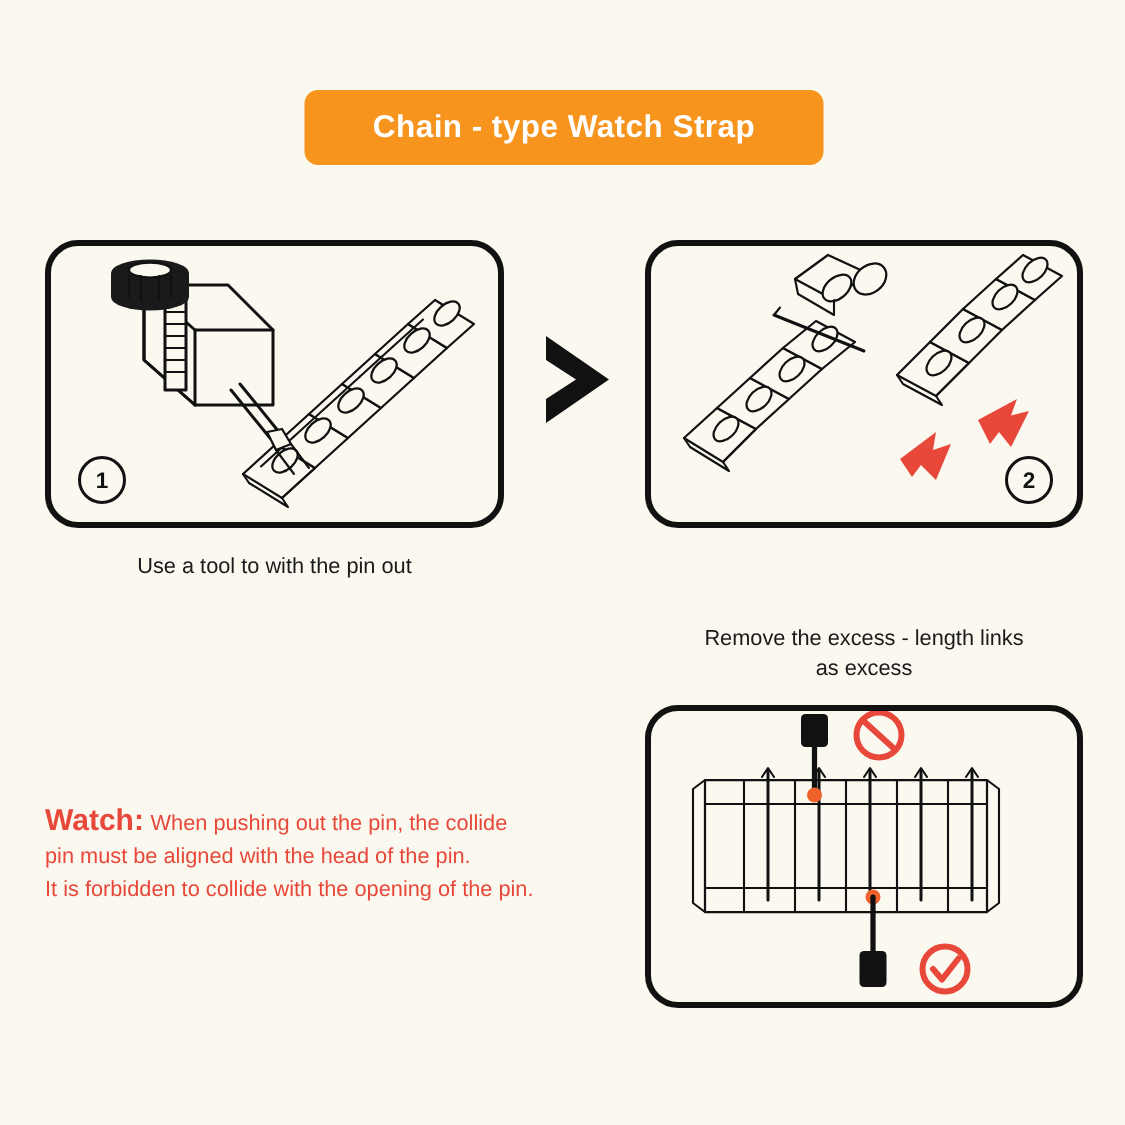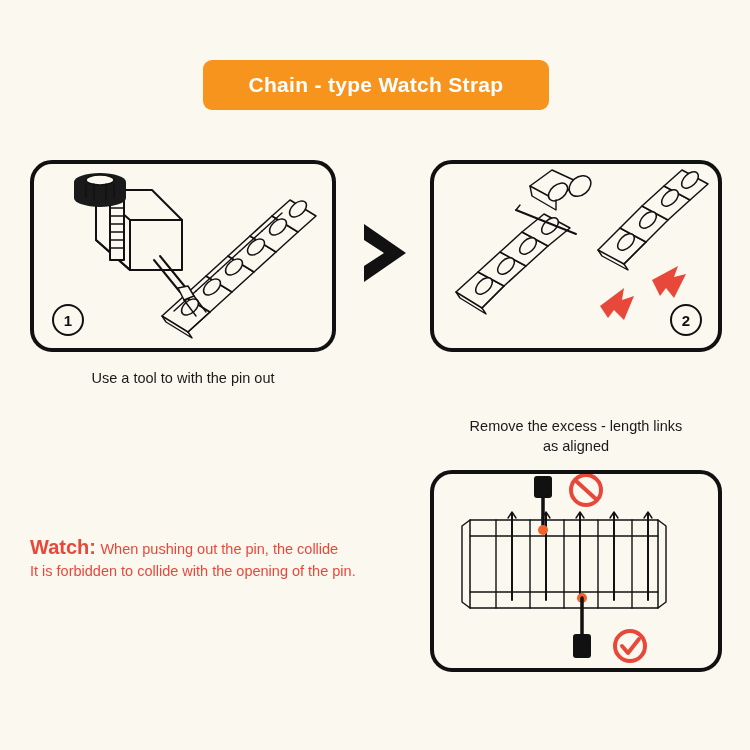--- a/index.html
+++ b/index.html
@@ -254,26 +254,27 @@
       <g fill="#e8483a">
         <path d="M218 116 L244 102 L240 113 L252 110 L240 134 L232 124 L226 132 Z"></path>
         <path d="M166 142 L190 124 L188 136 L200 132 L190 156 L180 146 L174 154 Z"></path>
       </g>
     </svg>
     <div class="step-badge" id="badge-2">2</div>
   </div>
 
   <div class="caption" id="caption-2">
     <span>Remove the excess - length links</span><br>
-    <span>as aligned</span>
+    <span>as excess</span>
   </div>
 
   <div class="note-block">
     <span class="note-label">Watch:</span>
     <span class="note-text note-line1">When pushing out the pin, the collide</span>
+    <span class="note-text note-line-block">pin must be aligned with the head of the pin.</span>
     <span class="note-text note-line-block">It is forbidden to collide with the opening of the pin.</span>
   </div>
 
   <div class="panel" id="panel-3">
     <svg width="284" height="194" viewBox="0 0 284 194">
 
       <g>
         <path class="fill-w-thin" d="M36 46 L224 46 L224 134 L36 134 Z"></path>
         <path class="ln-thin" d="M36 62 L224 62 M36 118 L224 118"></path>
 

